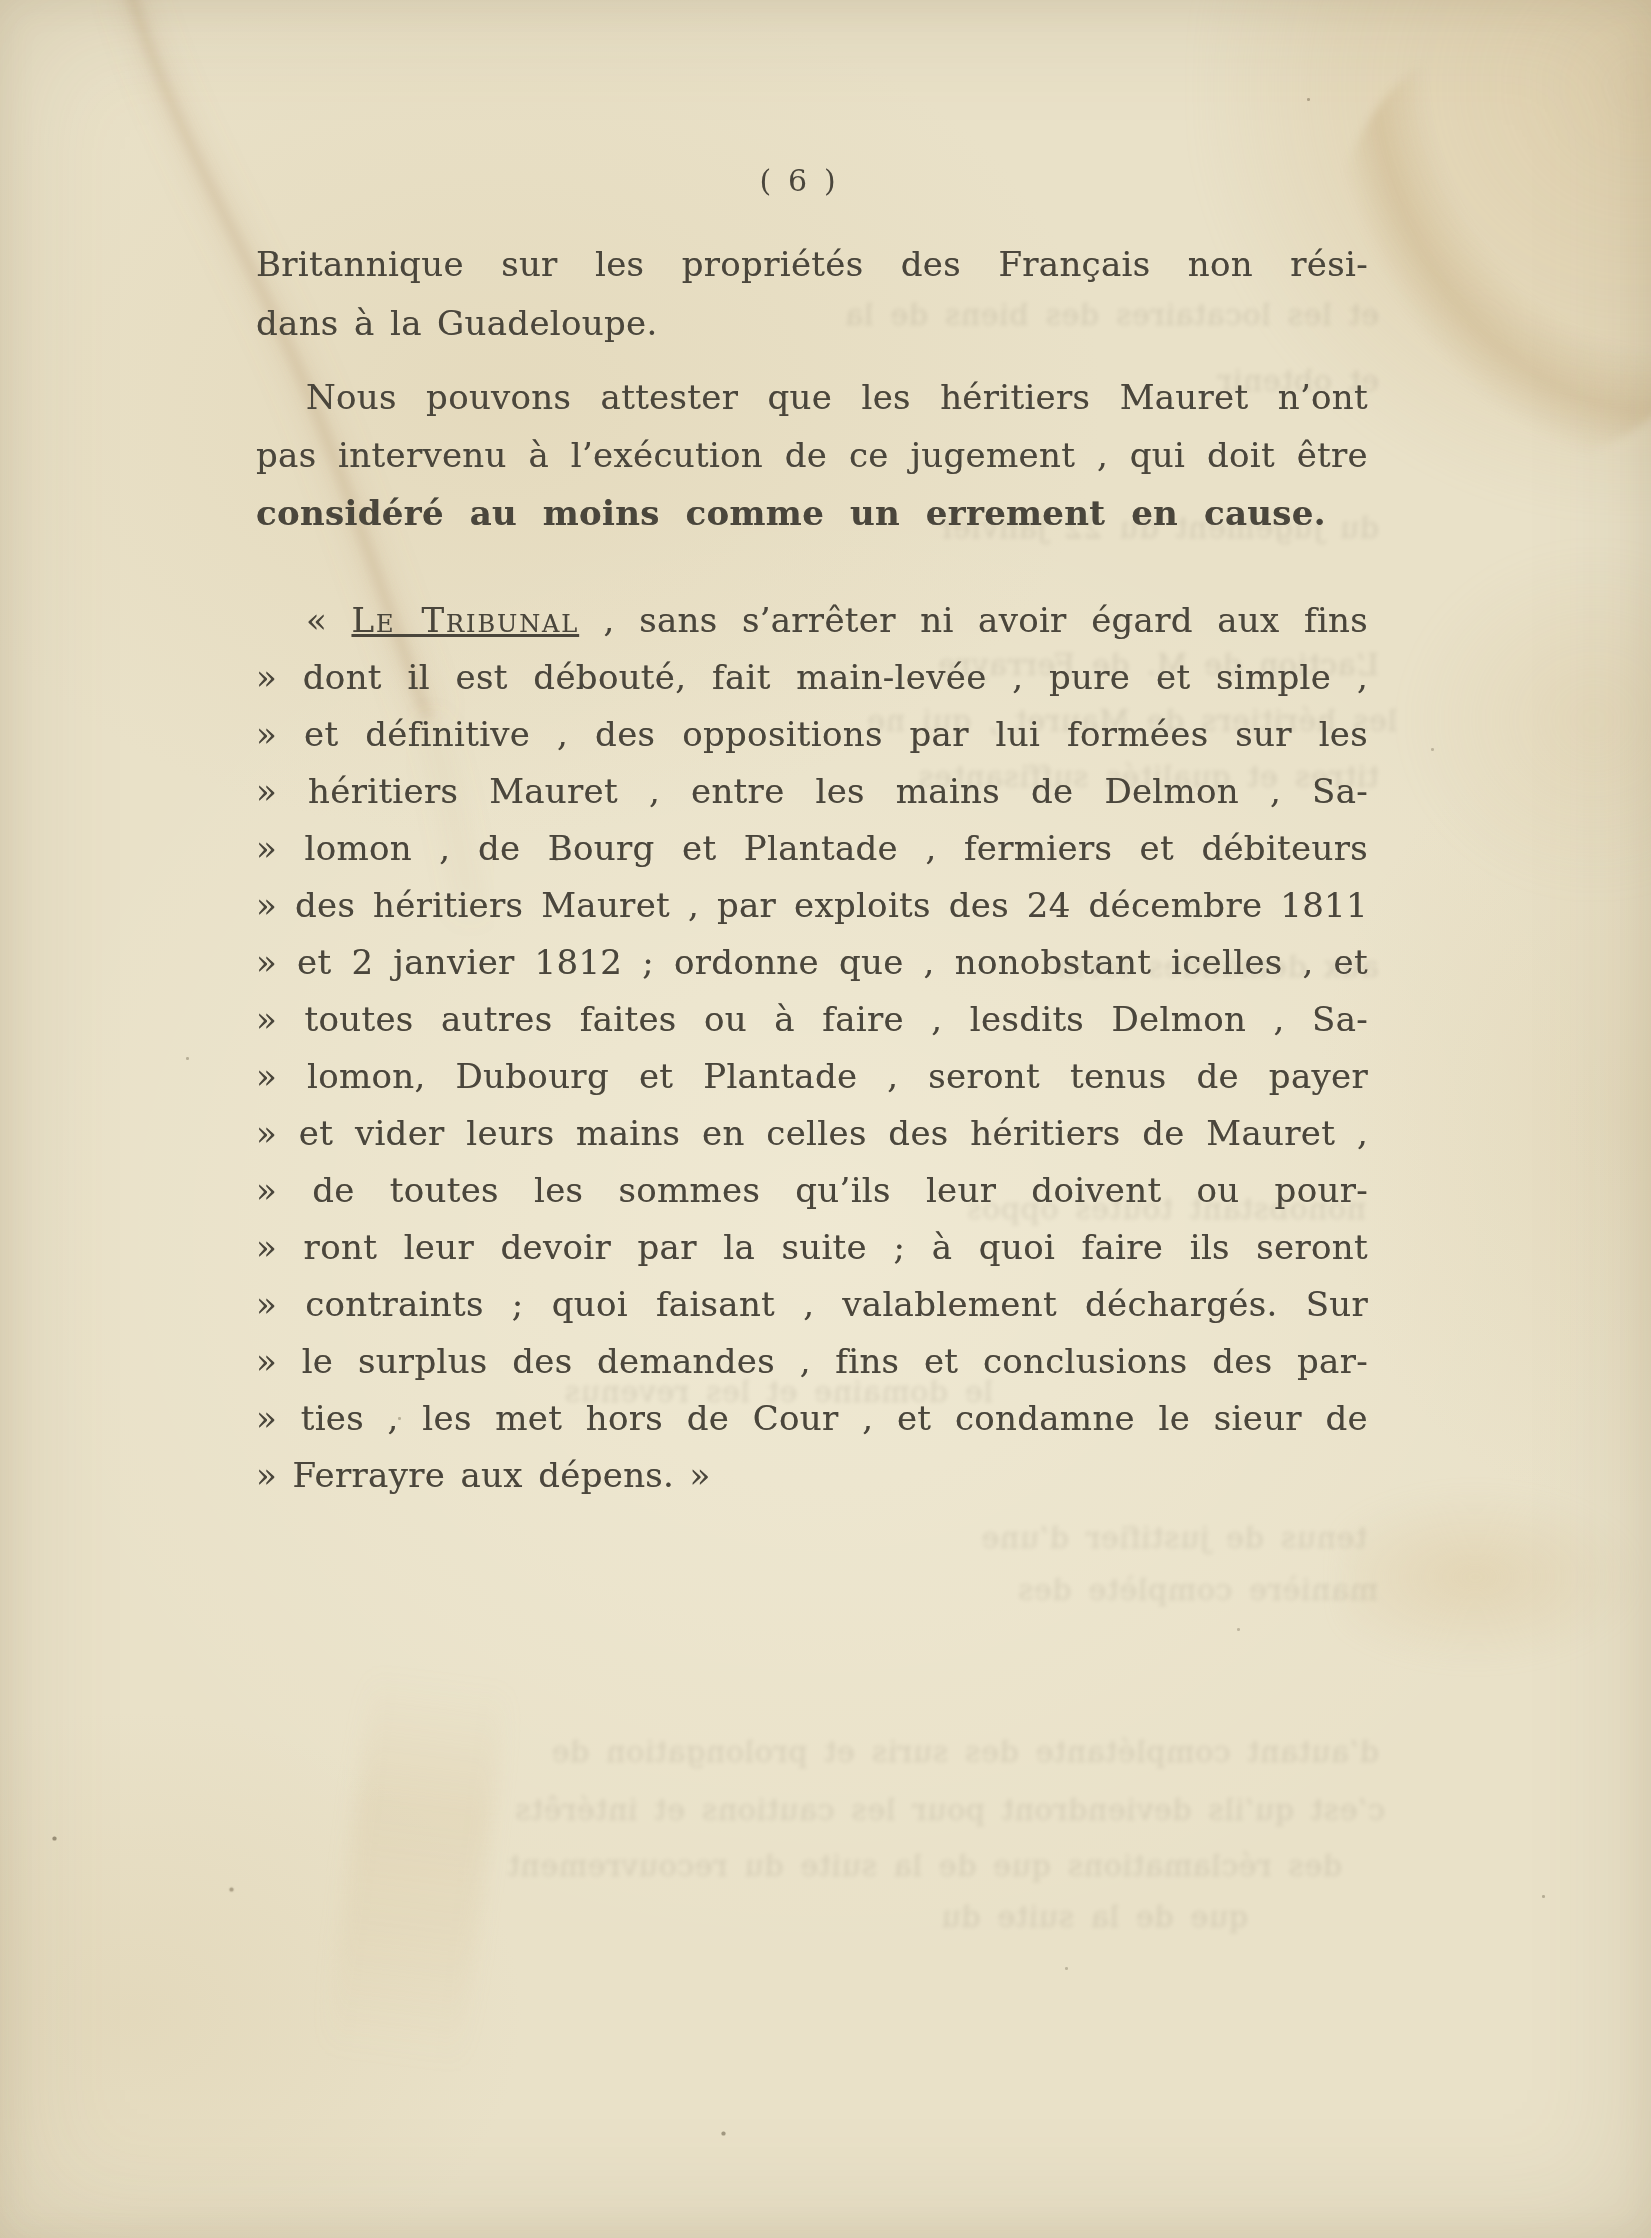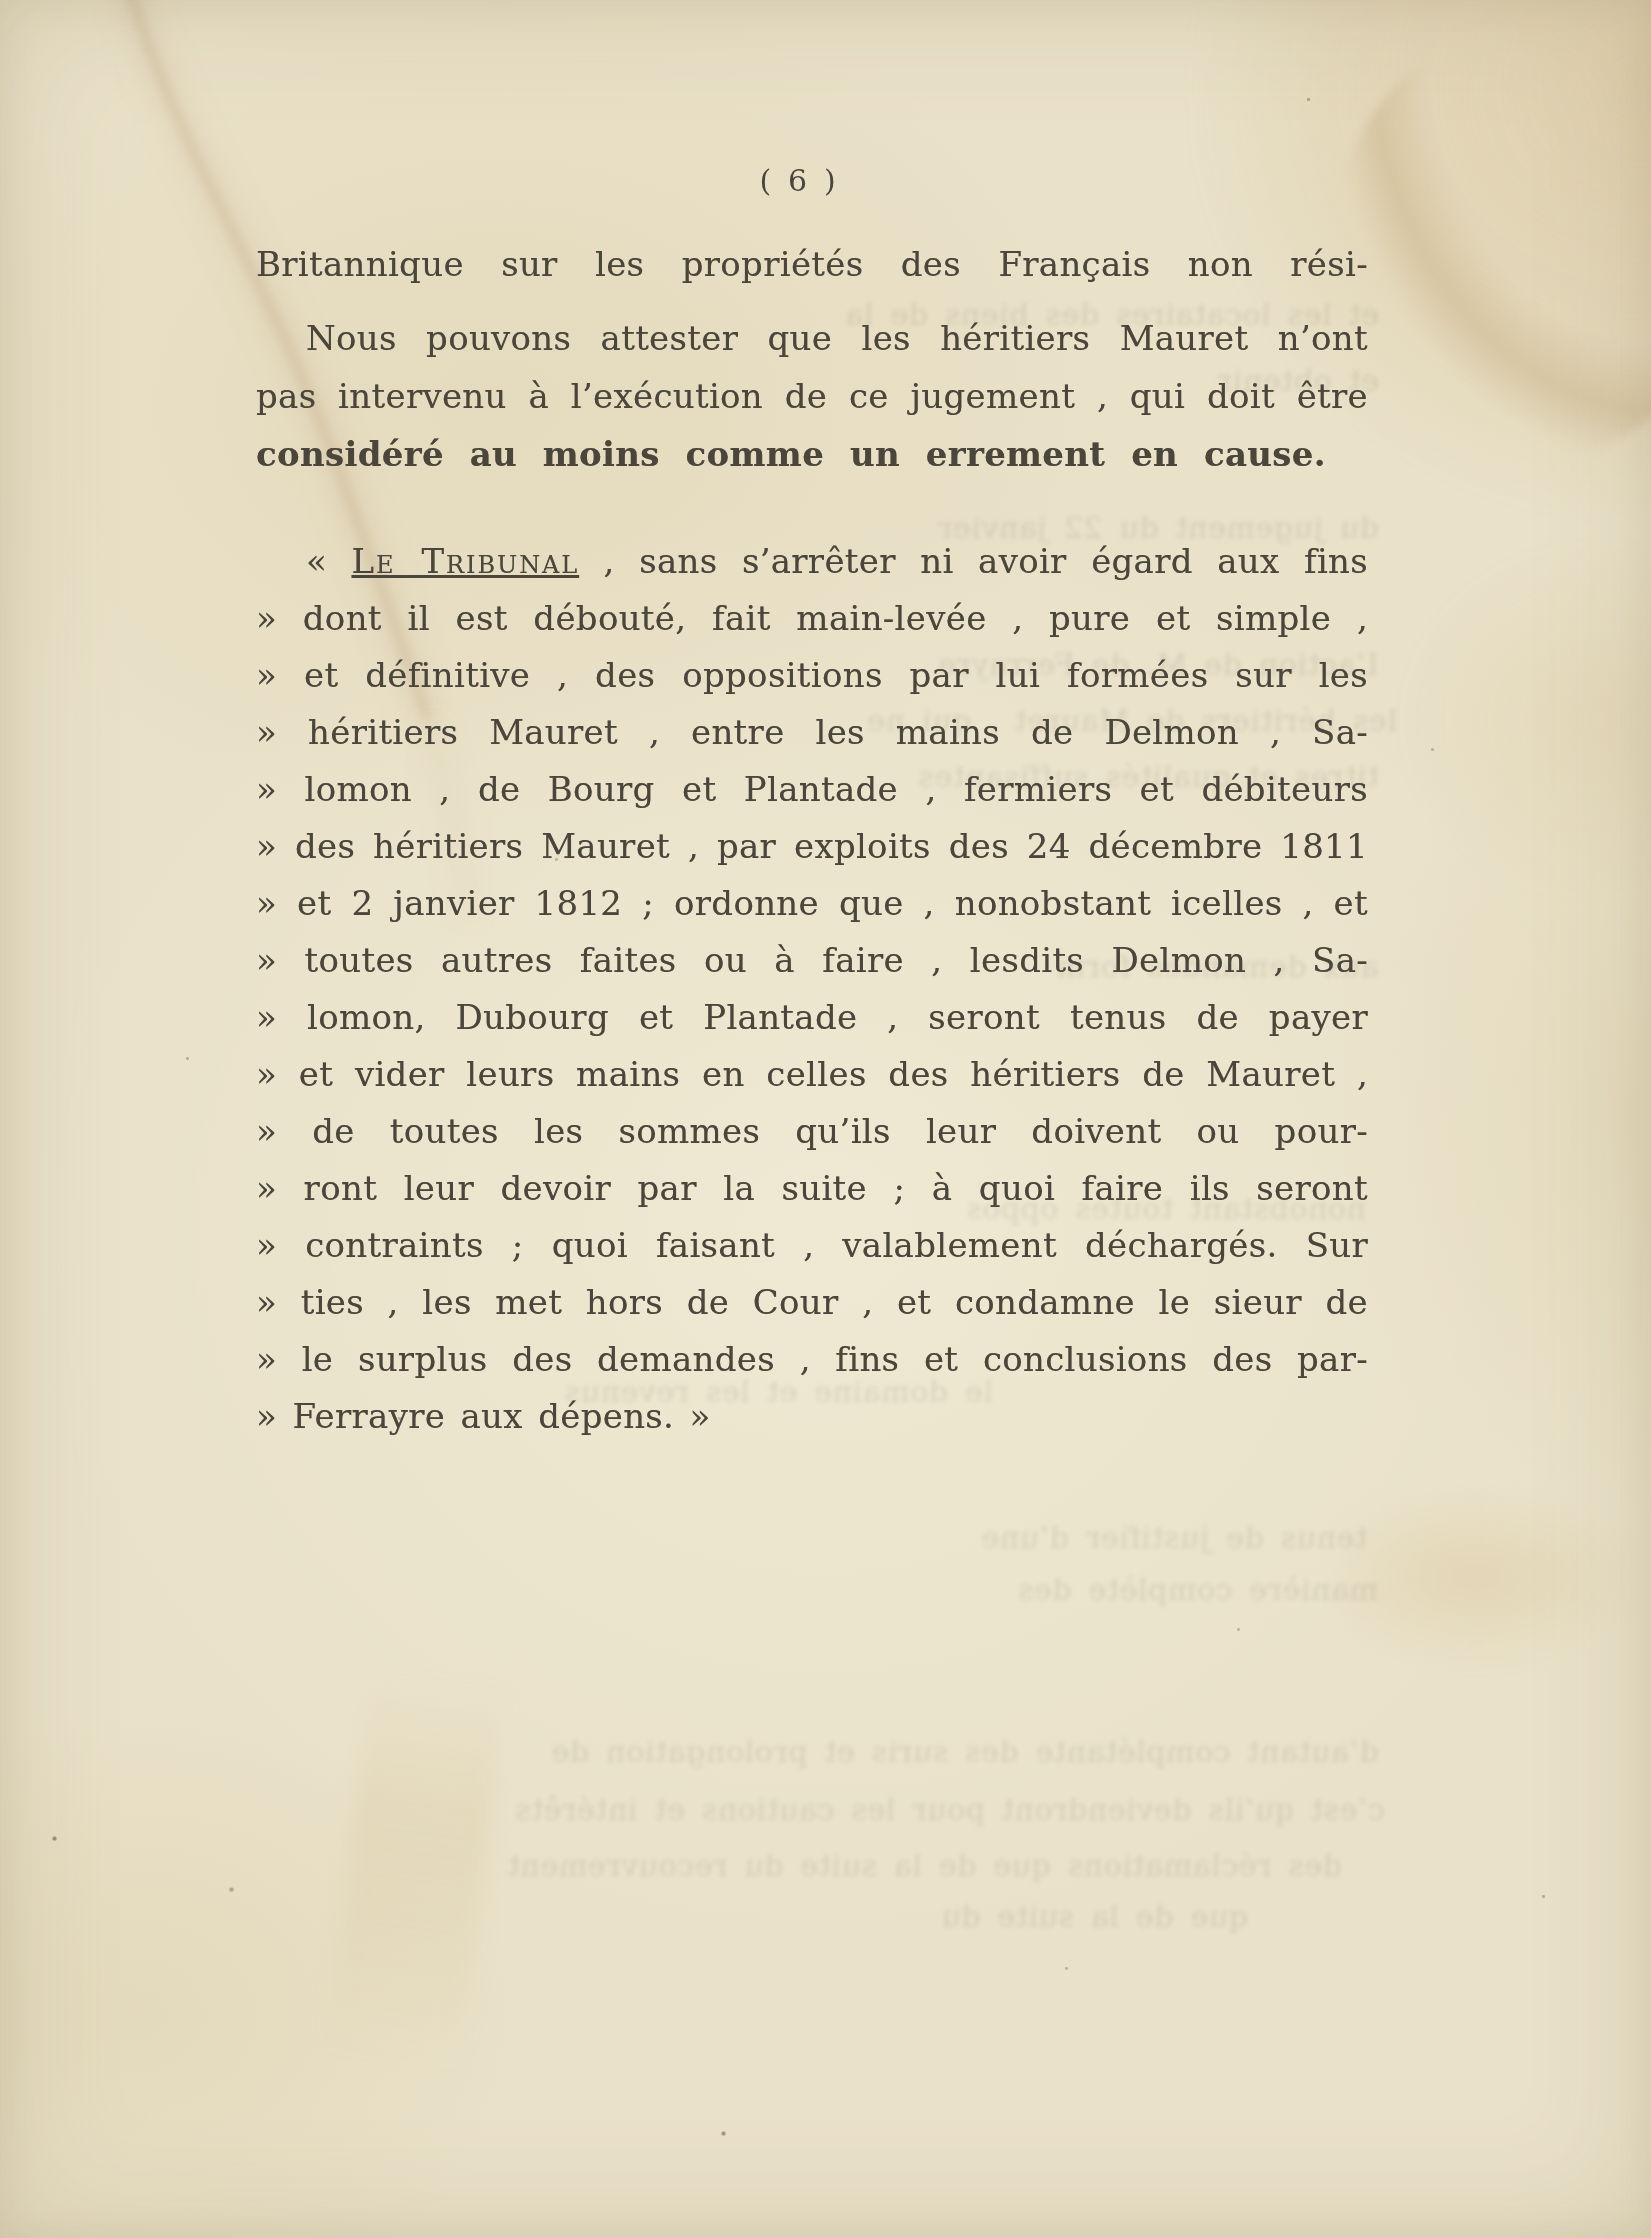--- a/index.html
+++ b/index.html
@@ -146,20 +146,21 @@
       <div class="ghost" style="left: 435px; top: 1848px; width: 907px;">des réclamations que de la suite du recouvrement</div>
       <div class="ghost" style="left: 515px; top: 1899px; width: 733px;">que de la suite du</div>
     </div>
 
   <div class="pagenum">( 6 )</div>
 
   <div class="textblock">
 
     <div class="para p1">
       <p class="line just">Britannique sur les propriétés des Français non rési-</p>
+      <p class="line">dans à la Guadeloupe.</p>
     </div>
 
     <div class="para p2">
       <p class="line just indent">Nous pouvons attester que les héritiers Mauret n’ont</p>
       <p class="line just">pas intervenu à l’exécution de ce jugement , qui doit être</p>
       <p class="line spread">considéré au moins comme un errement en cause.</p>
     </div>
 
 
     <div class="para quote">
@@ -169,22 +170,22 @@
       <p class="line just">» héritiers Mauret , entre les mains de Delmon , Sa-</p>
       <p class="line just">» lomon , de Bourg et Plantade , fermiers et débiteurs</p>
       <p class="line just">» des héritiers Mauret , par exploits des 24 décembre 1811</p>
       <p class="line just">» et 2 janvier 1812 ; ordonne que , nonobstant icelles , et</p>
       <p class="line just">» toutes autres faites ou à faire , lesdits Delmon , Sa-</p>
       <p class="line just">» lomon, Dubourg et Plantade , seront tenus de payer</p>
       <p class="line just">» et vider leurs mains en celles des héritiers de Mauret ,</p>
       <p class="line just">» de toutes les sommes qu’ils leur doivent ou pour-</p>
       <p class="line just">» ront leur devoir par la suite ; à quoi faire ils seront</p>
       <p class="line just">» contraints ; quoi faisant , valablement déchargés. Sur</p>
+      <p class="line just">» le surplus des demandes , fins et conclusions des par-</p>
       <p class="line just">» ties , les met hors de Cour , et condamne le sieur de</p>
-      <p class="line just">» le surplus des demandes , fins et conclusions des par-</p>
       <p class="line">» Ferrayre aux dépens. »</p>
     </div>
 
   </div>
 
   <div class="vignette"></div>
 </div>
 
 
 </body></html>

